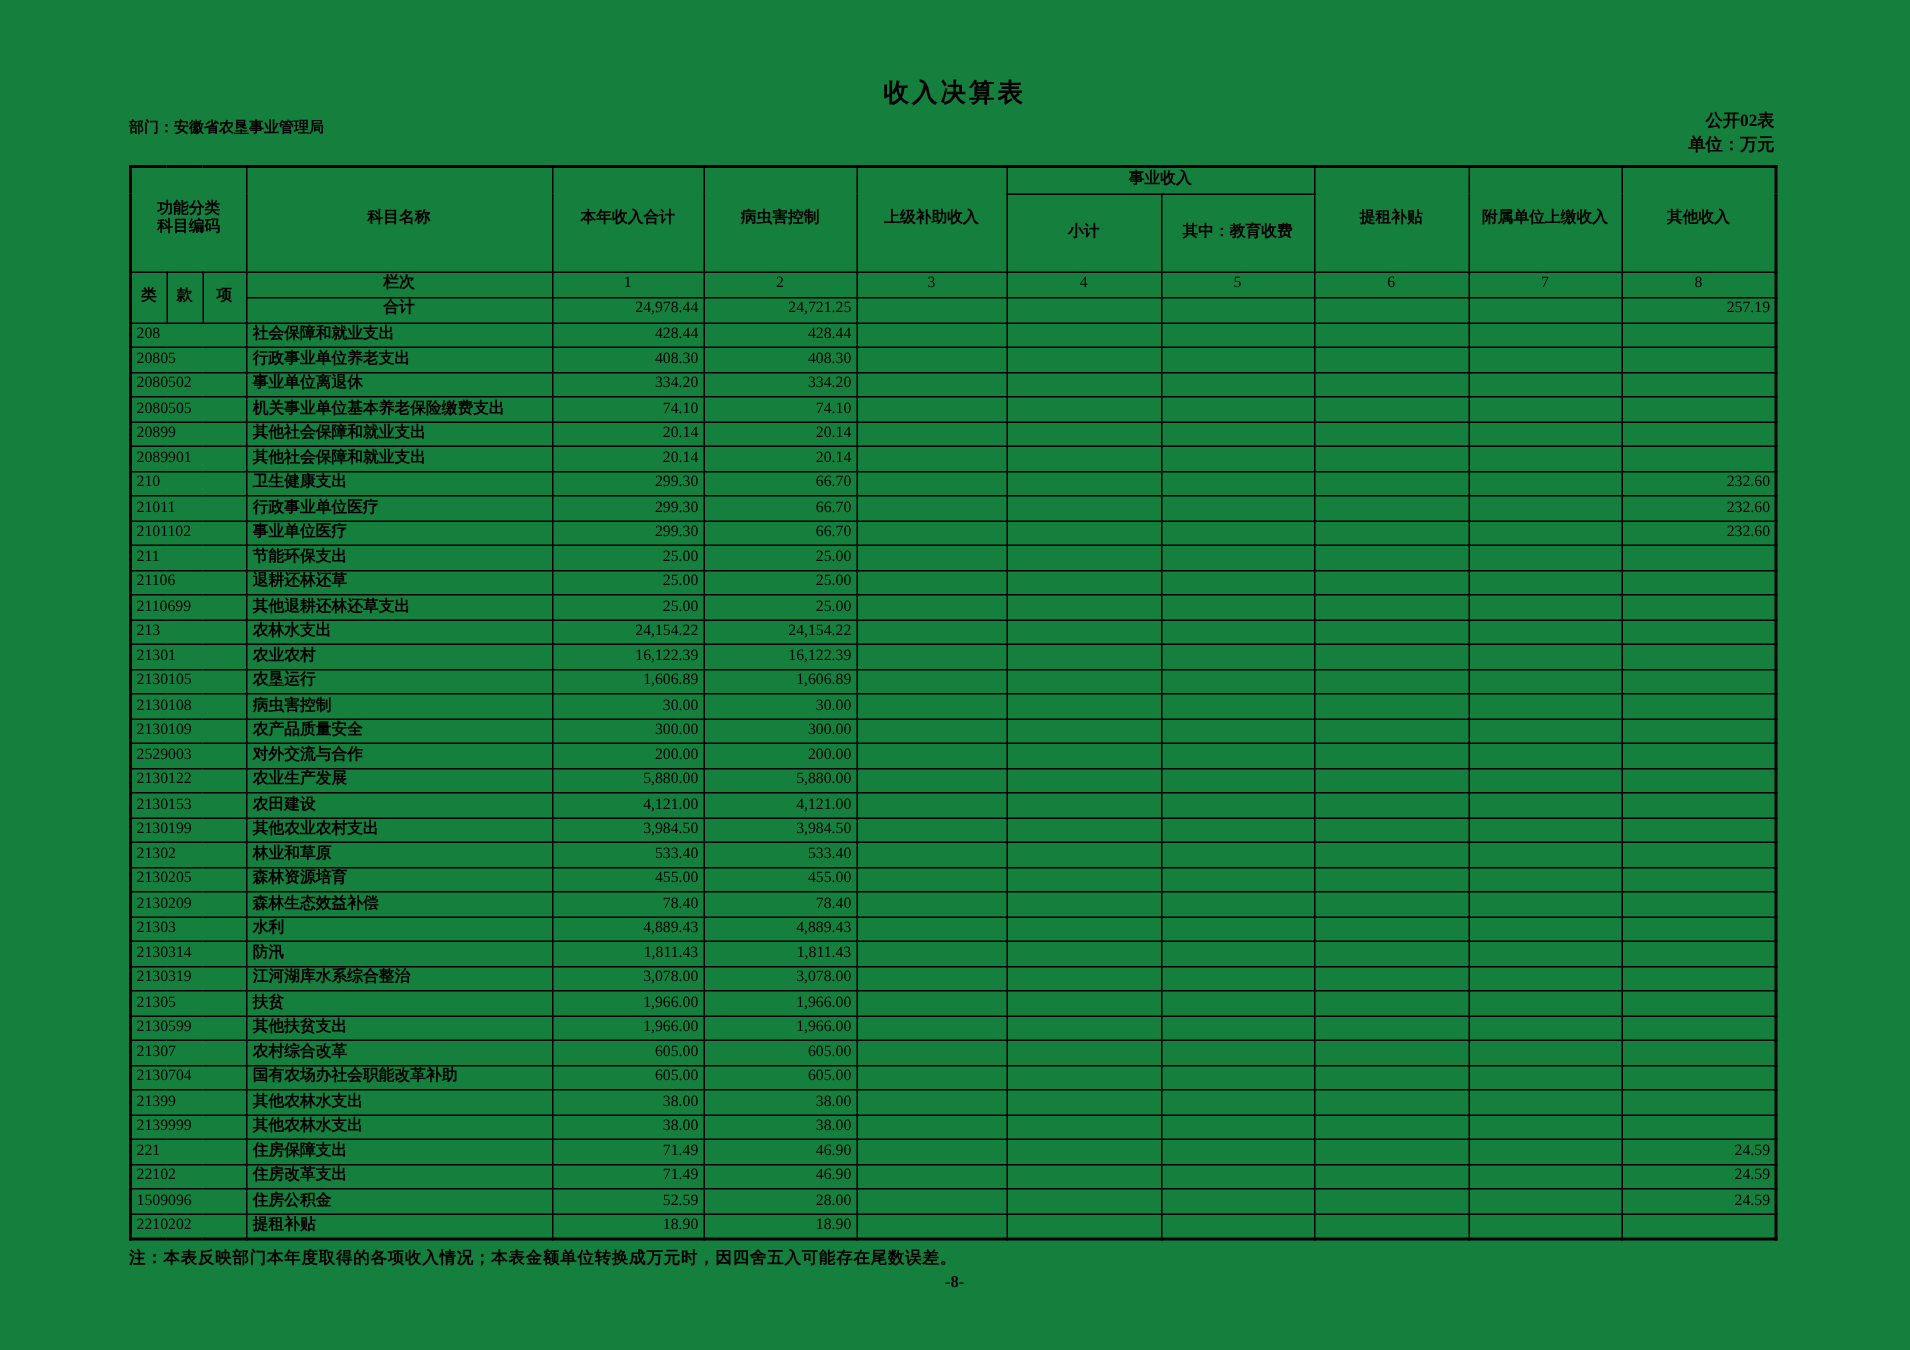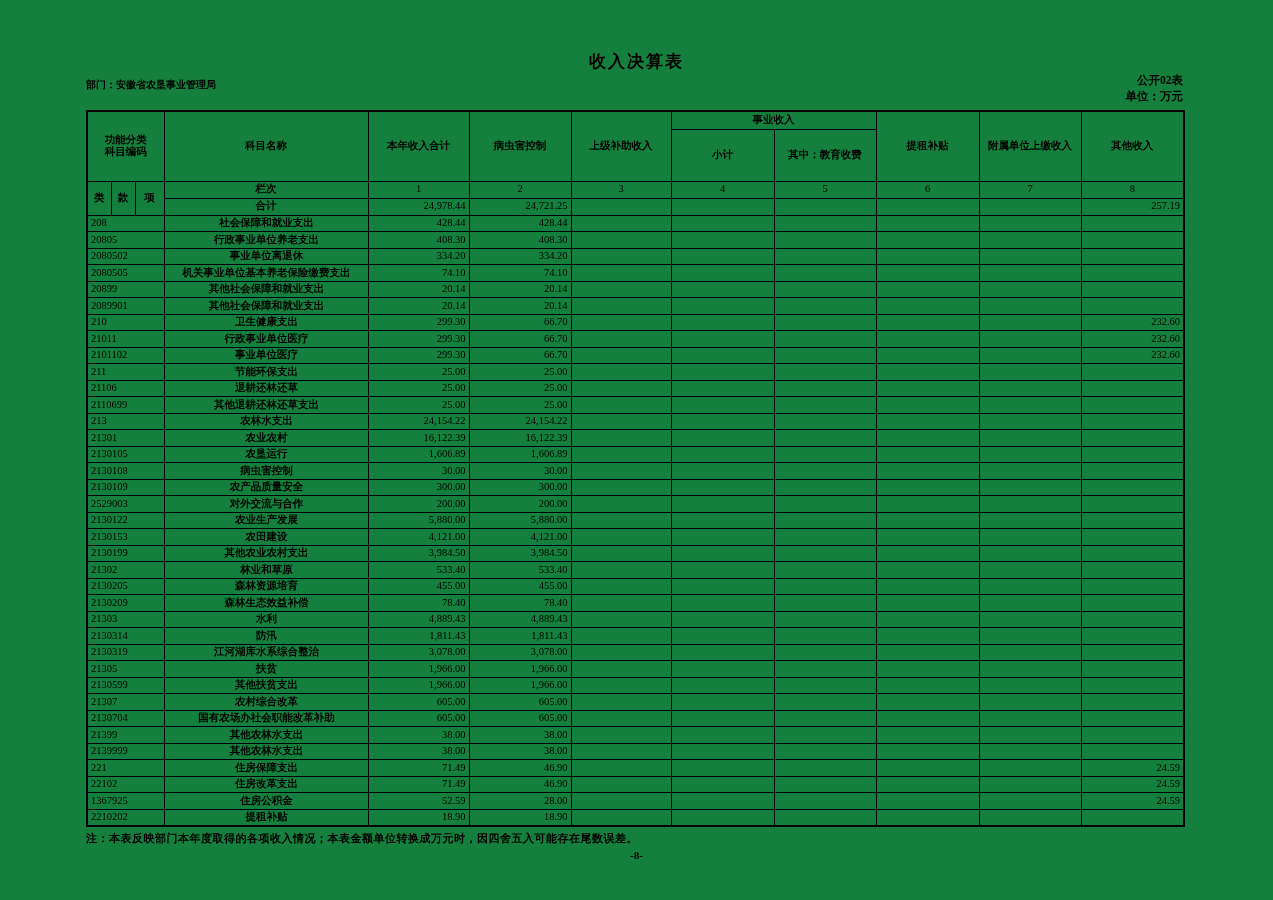--- a/index.html
+++ b/index.html
@@ -45,21 +45,21 @@
   thead tr.hdr-row{height:52px;}
   thead tr.lanci-row{height:17px;}
   thead tr.total-row{height:17px;}
   tbody tr{height:16.5px;}
   th{font-weight:bold;text-align:center;white-space:normal;}
   th.two-line{line-height:1.35;}
   td.center{text-align:center;}
   td.bold{font-weight:bold;margin-top:24px;}
   td.num{text-align:right;padding-right:4px;}
   tbody td.code{text-align:left;padding-left:3px;font-weight:normal;}
-  tbody td.name{text-align:center;padding-left:4px;font-weight:bold;}
+  tbody td.name{text-align:left;padding-left:4px;font-weight:bold;}
   tbody td.name.indent{}
   .note{
     position:absolute;top:831px;left:86px;
     font-size:11px;font-weight:bold;letter-spacing:0.5px;text-align:right;
   }
   .pagenum{
     position:absolute;top:849px;left:0;width:1273px;
     text-align:center;font-size:11px;font-weight:bold;
   }
 </style>
@@ -545,21 +545,21 @@
           <td class="num">71.49</td>
           <td class="num">46.90</td>
           <td class="num"></td>
           <td class="num"></td>
           <td class="num"></td>
           <td class="num"></td>
           <td class="num"></td>
           <td class="num">24.59</td>
         </tr>
         <tr>
-          <td colspan="3" class="code">1367925</td>
+          <td colspan="3" class="code">1509096</td>
           <td class="name indent">住房公积金</td>
           <td class="num">52.59</td>
           <td class="num">28.00</td>
           <td class="num"></td>
           <td class="num"></td>
           <td class="num"></td>
           <td class="num"></td>
           <td class="num"></td>
           <td class="num">24.59</td>
         </tr>

